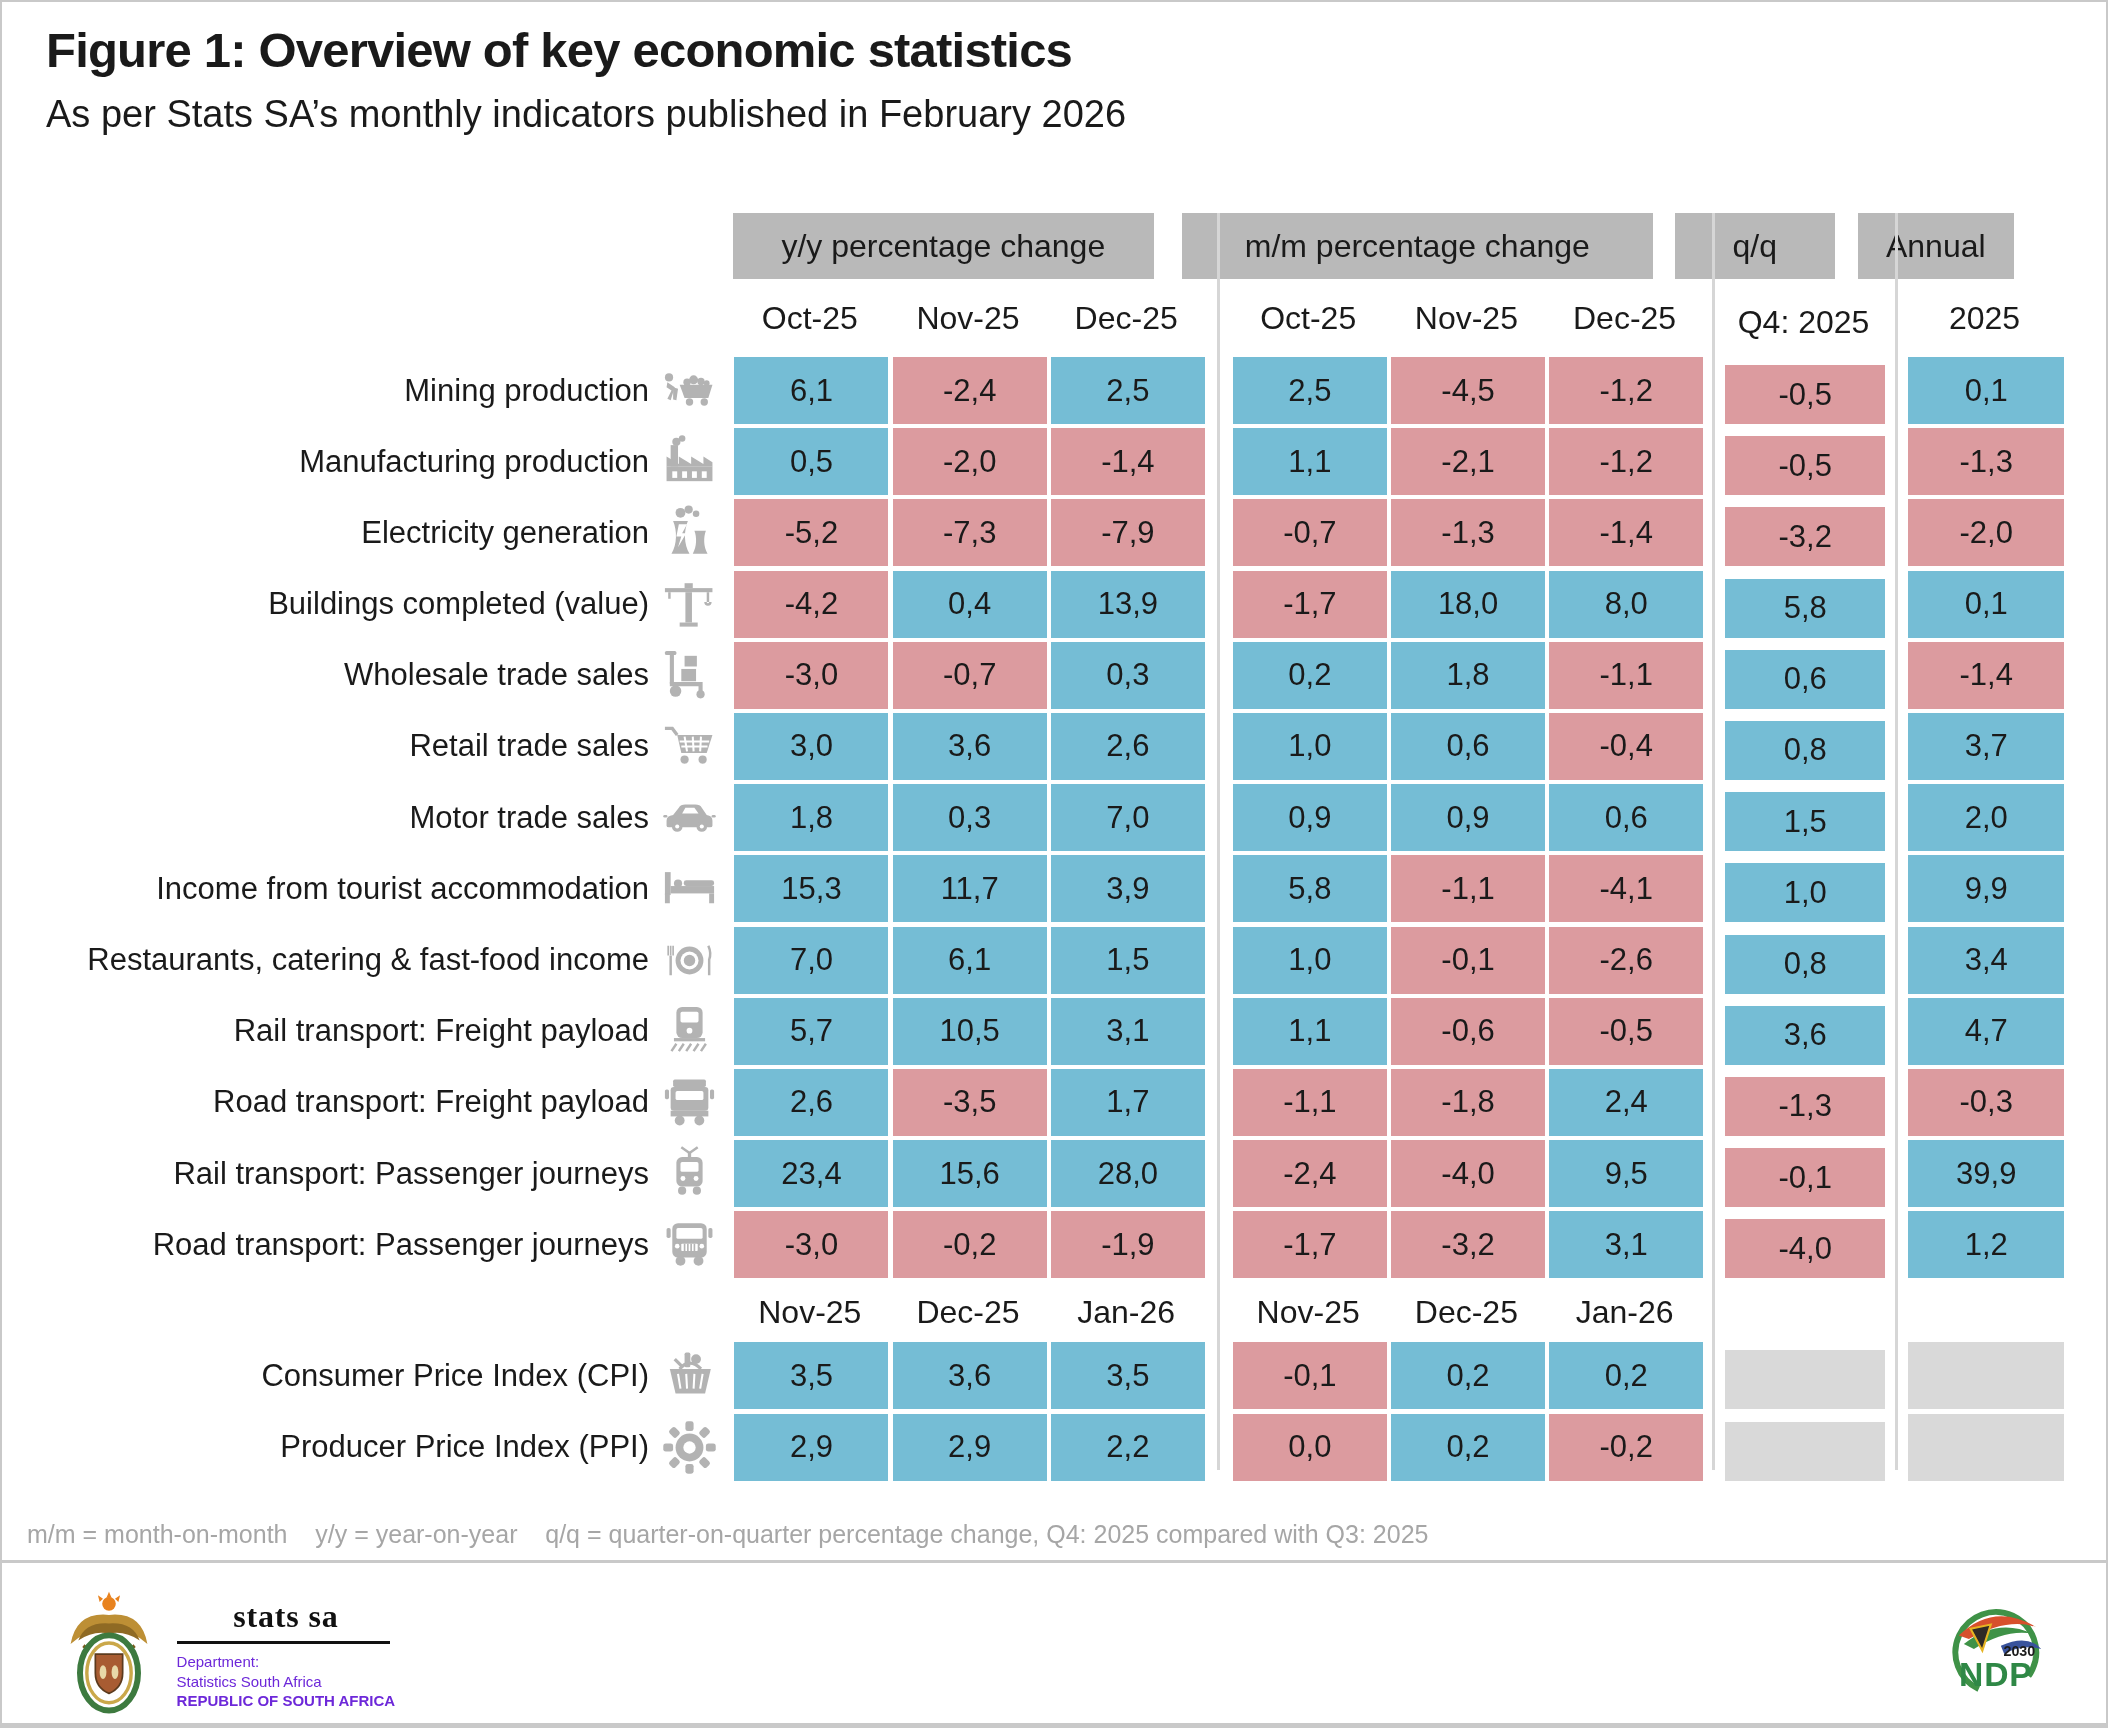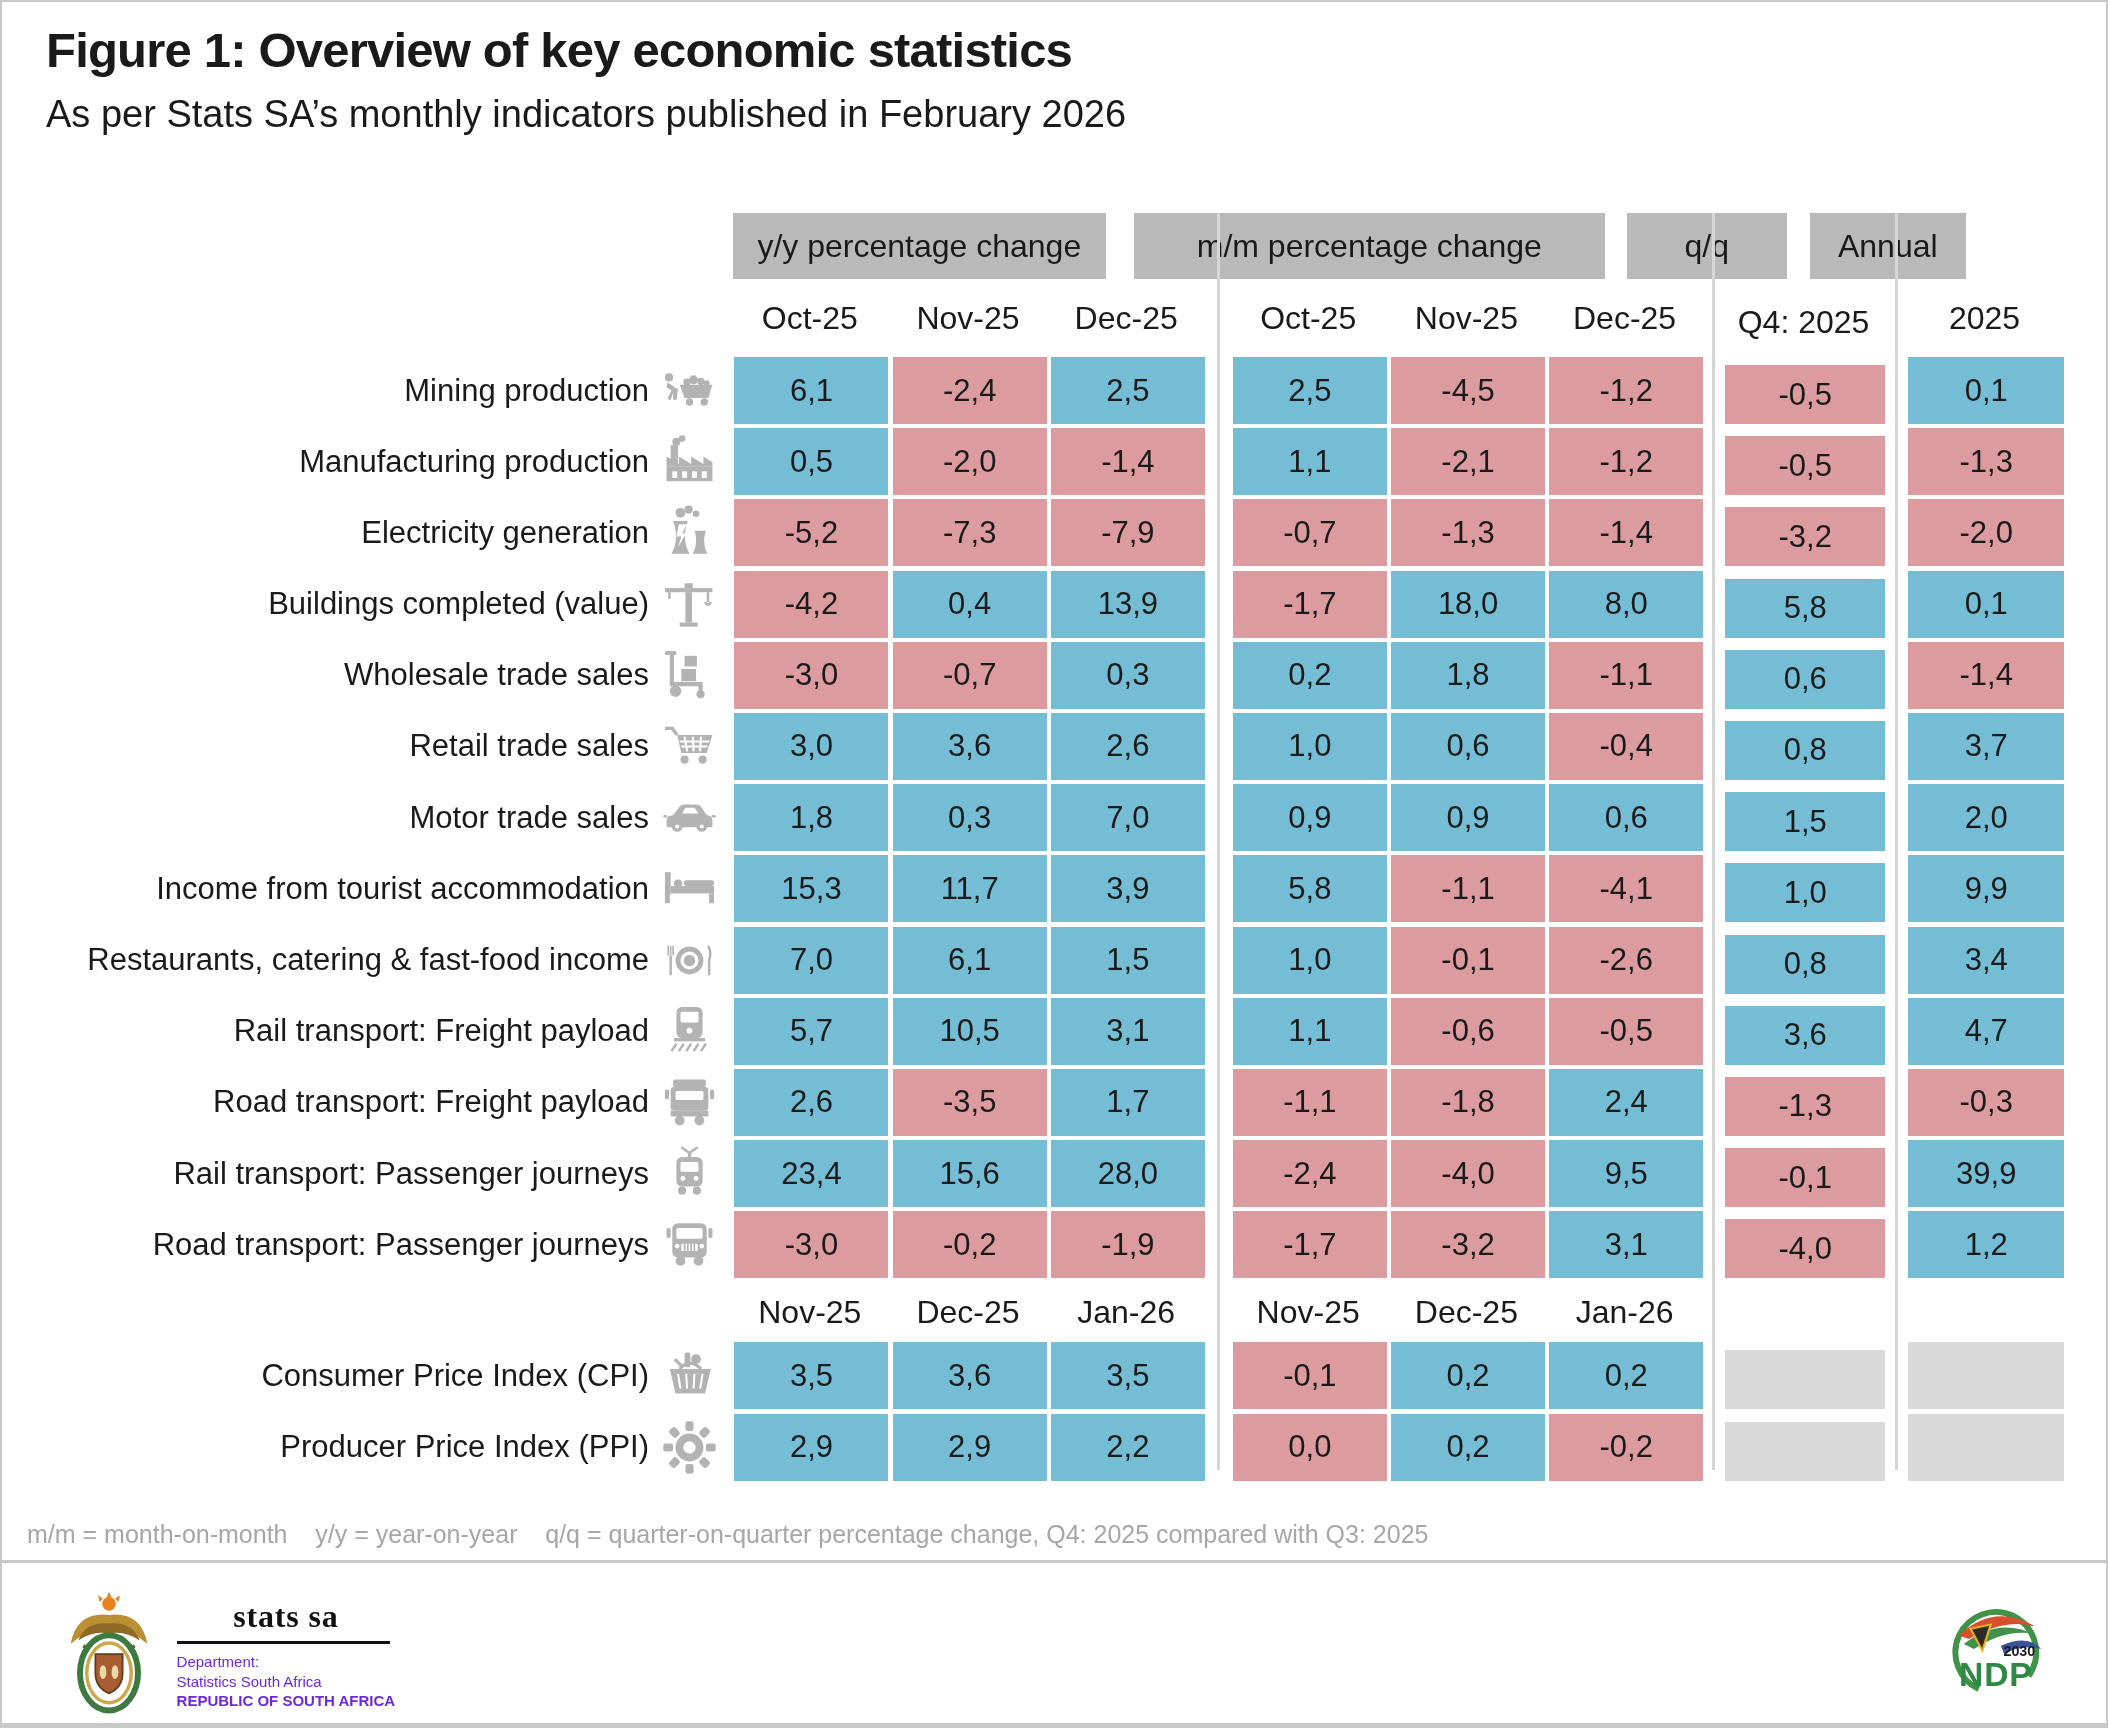--- a/index.html
+++ b/index.html
@@ -6,21 +6,21 @@
   .page{position:relative;width:2108px;height:1729px;background:#ffffff;
     border:2.5px solid #c9c9c9;border-bottom-width:6.7px;box-sizing:border-box;
     font-family:"Liberation Sans", sans-serif;color:#1a1a1a;overflow:hidden;}
   .title{position:absolute;left:44px;top:20px;font-size:49px;font-weight:bold;letter-spacing:-0.8px;}
   .subtitle{position:absolute;left:44px;top:91px;font-size:38px;}
 
   .table-area{position:absolute;left:44px;top:211px;width:2024px;}
   .ghrow{display:flex;height:66px;}
   .spacer{width:675px;flex:none;}
   .ghead{flex:none;background:#b9b9b9;display:flex;align-items:center;justify-content:center;font-size:32px;}
-  .gh-yy{width:373px;margin-left:11.8px;}
+  .gh-yy{width:421px;margin-left:11.8px;}
   .gh-mm{width:471px;margin-left:28px;}
   .gh-qq{width:160px;margin-left:22px;}
   .gh-an{width:156px;margin-left:23px;}
 
   .monthsrow{display:flex;align-items:center;}
   .mrow1{height:78px;}
   .mrow2{height:60px;}
   .mcell{flex:none;display:flex;align-items:center;justify-content:center;font-size:32px;background:transparent;}
 
   .trow{display:flex;height:67px;margin-bottom:4.2px;}

